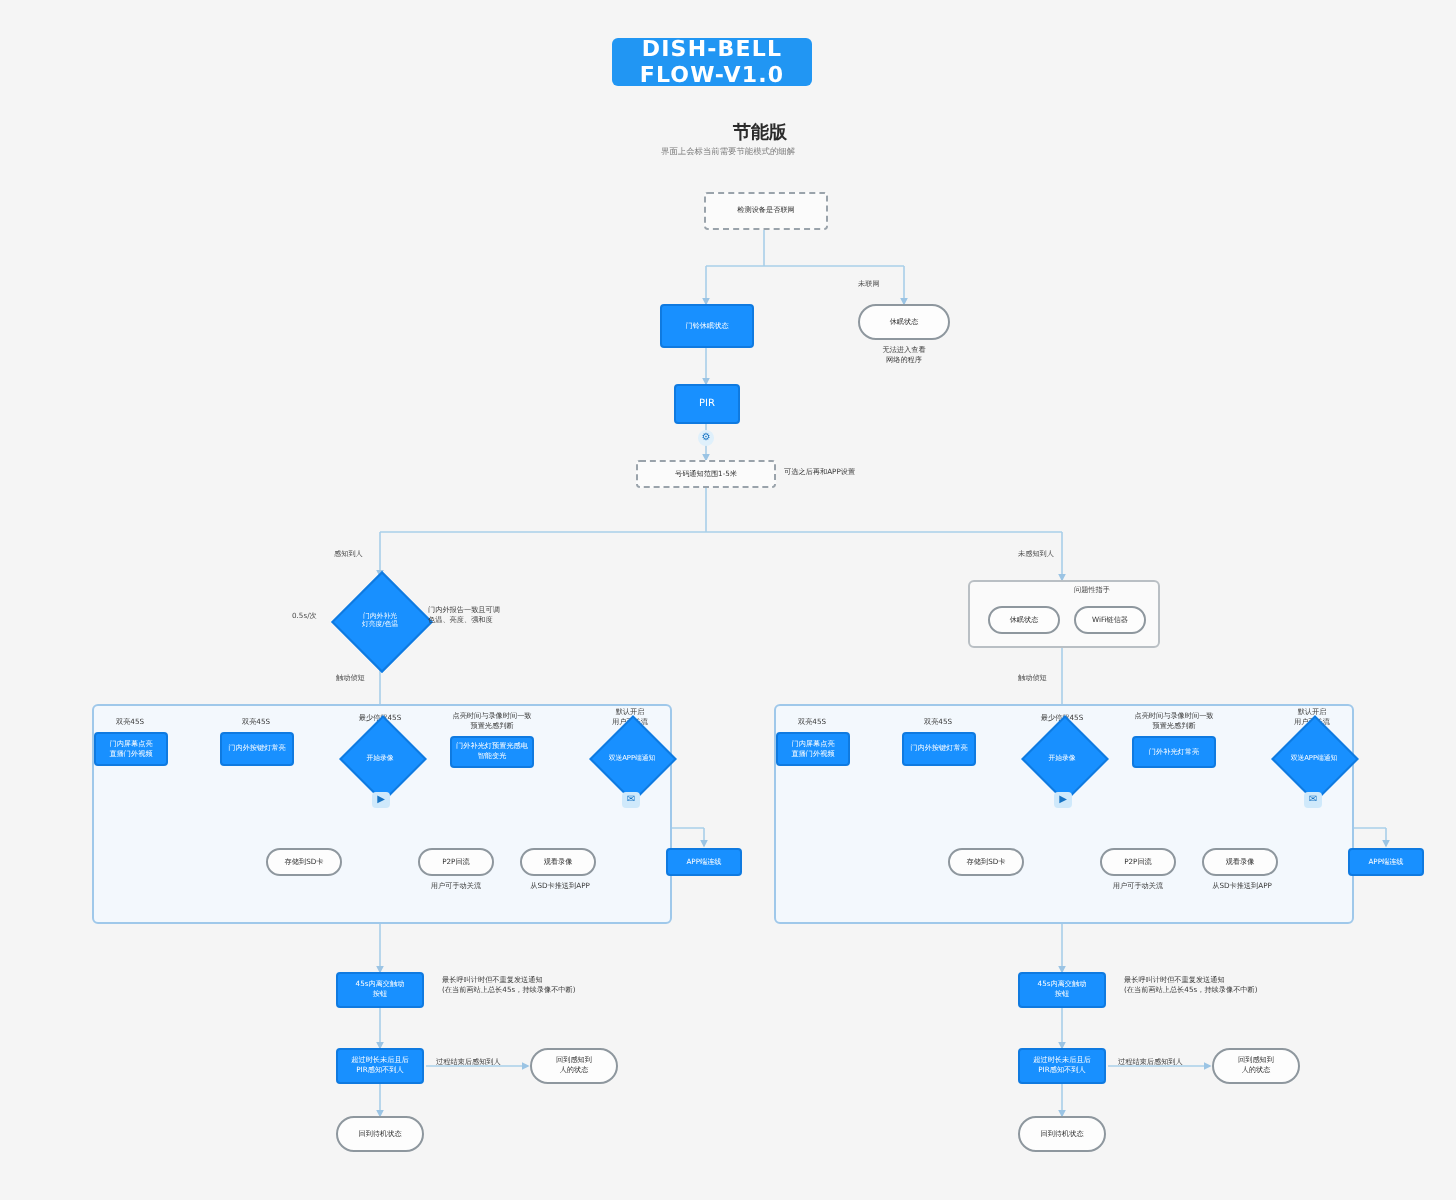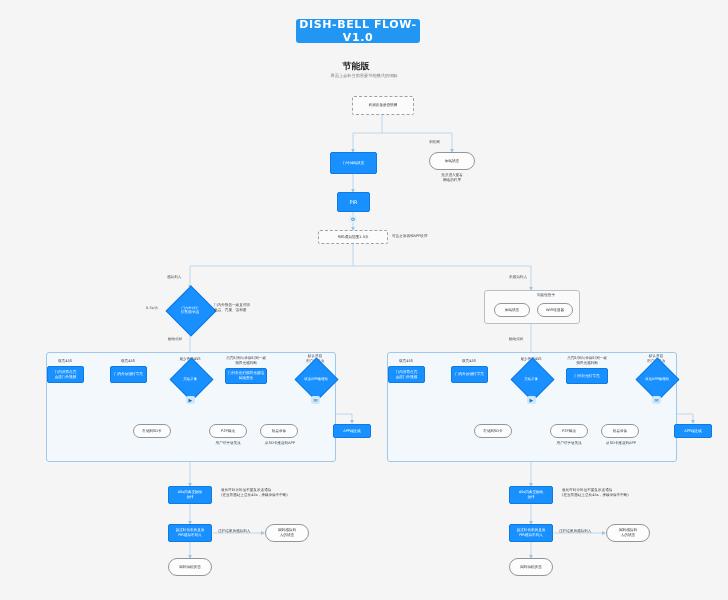--- a/index.html
+++ b/index.html
@@ -135,22 +135,22 @@
       <path d="M190,542 L190,558" marker-end="url(#ah)"></path>
       <path d="M213,533 L264,533" marker-end="url(#ah)"></path>
 
       <path d="M531,462 L531,486" marker-end="url(#ah)"></path>
       <path d="M531,504 L531,524" marker-end="url(#ah)"></path>
       <path d="M531,542 L531,558" marker-end="url(#ah)"></path>
       <path d="M554,533 L605,533" marker-end="url(#ah)"></path>
     </g>
   </svg>
 
-  <div class="node title-chip" style="left:296px;top:19px;width:124px;height:24px;">DISH-BELL  FLOW-V1.0</div>
-  <div class="node doc-title" style="left:306px;top:60px;width:100px;height:12px;">节能版</div>
+  <div class="node title-chip" style="left:306px;top:19px;width:100px;height:24px;">DISH-BELL  FLOW-V1.0</div>
+  <div class="node doc-title" style="left:330px;top:60px;width:100px;height:12px;">节能版</div>
   <div class="node doc-sub" style="left:294px;top:71px;width:140px;height:8px;">界面上会标当前需要节能模式的细解</div>
 
   <div class="node box-dashed" style="left:352px;top:96px;width:62px;height:19px;">检测设备是否联网</div>
 
   <div class="edge-label" style="left:429px;top:140px;">未联网</div>
 
   <div class="node box-blue" style="left:330px;top:152px;width:47px;height:22px;">门铃休眠状态</div>
 
   <div class="node pill" style="left:429px;top:152px;width:46px;height:18px;">休眠状态</div>
   <div class="cap" style="left:424px;top:173px;width:56px;white-space:pre-line;">无法进入查看

